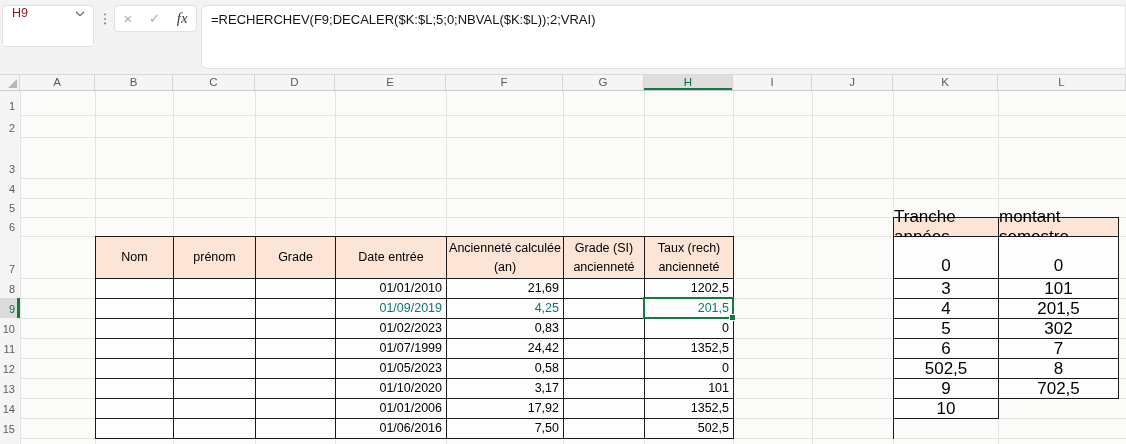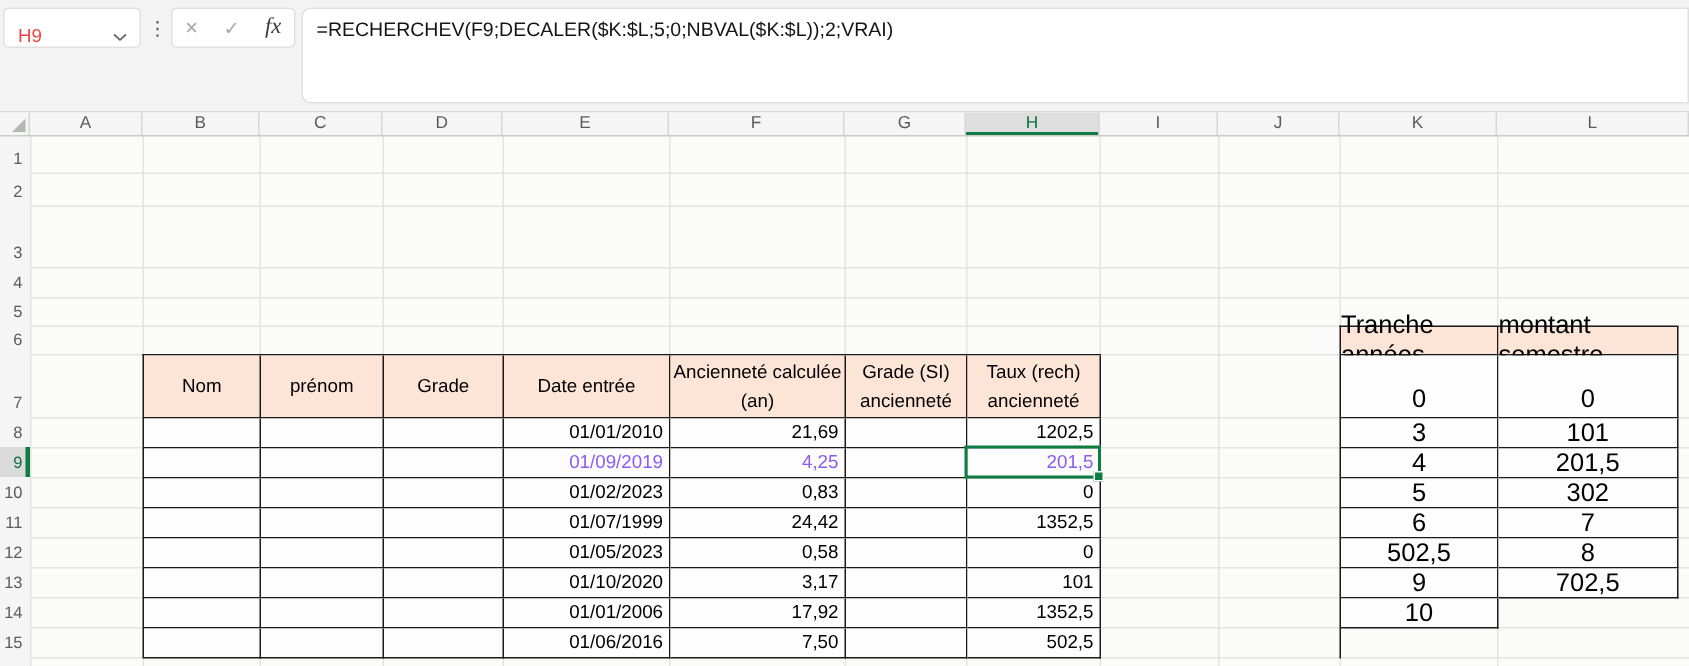--- a/index.html
+++ b/index.html
@@ -3,24 +3,24 @@
 <meta charset="utf-8">
 <style>
   * { margin:0; padding:0; }
   body { font-family:"Liberation Sans", sans-serif; }
   .screen { position:relative; width:1126px; height:444px; overflow:hidden;
             background:#FBFCFA; font-family:"Liberation Sans", sans-serif; }
 
   
   .chrome { position:absolute; left:0; top:0; width:1126px; height:75px;
             background:#F2F3F2; border-bottom:1px solid #D9D9D9; box-sizing:border-box; }
-  .namebox { position:absolute; left:2px; top:5px; width:92px; height:27px; background:#fff;
+  .namebox { position:absolute; left:2px; top:5px; width:92px; height:42px; background:#fff;
              border:1px solid #E0E0E0; border-radius:4px; box-sizing:border-box;
-             display:flex; align-items:flex-end; justify-content:space-between;
-             padding:0 8px 0 9px; font-size:12.5px; color:#ef4444; }
+             display:flex; align-items:flex-start; justify-content:space-between;
+             padding:0 8px 0 9px; font-size:12.5px; color:#7f1d1d; }
   .dots { position:absolute; left:99px; top:5px; height:27px; width:12px; display:flex;
           align-items:center; justify-content:center; color:#595959; font-size:13px; }
   .fbtns { position:absolute; left:114px; top:5px; width:83px; height:27px; background:#fff;
            border:1px solid #E0E0E0; border-radius:4px; box-sizing:border-box;
            display:flex; align-items:center; justify-content:space-around; }
   .fbtns .x  { color:#A9A9A9; font-size:15px; }
   .fbtns .ck { color:#A9A9A9; font-size:13px; }
   .fbtns .fx { color:#3A3A3A; font-style:italic; font-family:"Liberation Serif", serif;
                font-size:15px; }
   .finput { position:absolute; left:201px; top:5px; width:925px; height:64px; background:#fff;
@@ -61,21 +61,21 @@
 
   .staff { position:absolute; left:95px; top:236px; display:grid;
            grid-template-columns:78px 82px 80px 111px 117px 81px 89px;
            grid-template-rows:42px repeat(8, 20px);
            border-top:1px solid #1A1A1A; border-left:1px solid #1A1A1A; z-index:4; }
   .staff > div { border-right:1px solid #1A1A1A; border-bottom:1px solid #1A1A1A;
                  box-sizing:border-box; font-size:12.5px; color:#000; background:#FCFDFC; }
   .staff .th { background:#FCE4D6; display:flex; align-items:center; justify-content:center;
                text-align:center; line-height:1.5; padding:0 1px; }
   .staff .a-r { text-align:right; padding-right:4px; line-height:18px; }
-  .staff .red { color:#8b5cf6; }
+  .staff .red { color:#0f766e; }
 
   .bareme { position:absolute; left:893px; top:217px; display:grid;
             grid-template-columns:105px 120px;
             grid-template-rows:19px 42px repeat(8, 20px);
             border-top:1px solid #1A1A1A; border-left:1px solid #1A1A1A; z-index:4; }
   .bareme > div { border-right:1px solid #1A1A1A; border-bottom:1px solid #1A1A1A;
                   box-sizing:border-box; font-size:17px; color:#000; background:#FCFDFC;
                   display:flex; align-items:center; justify-content:center; }
   .bareme .th { background:#FCE4D6; }
   .bareme .tall { align-items:flex-end; padding-bottom:2px; }

